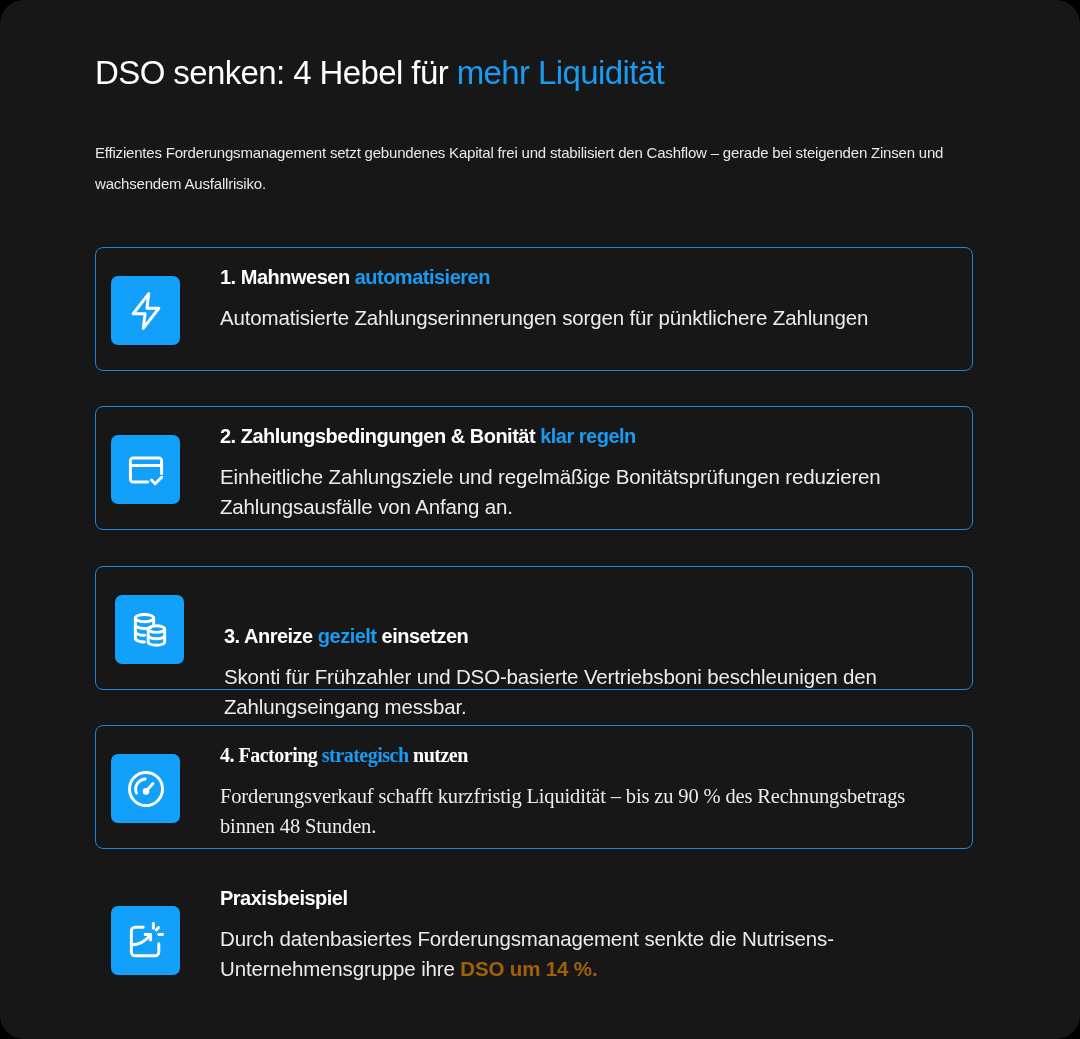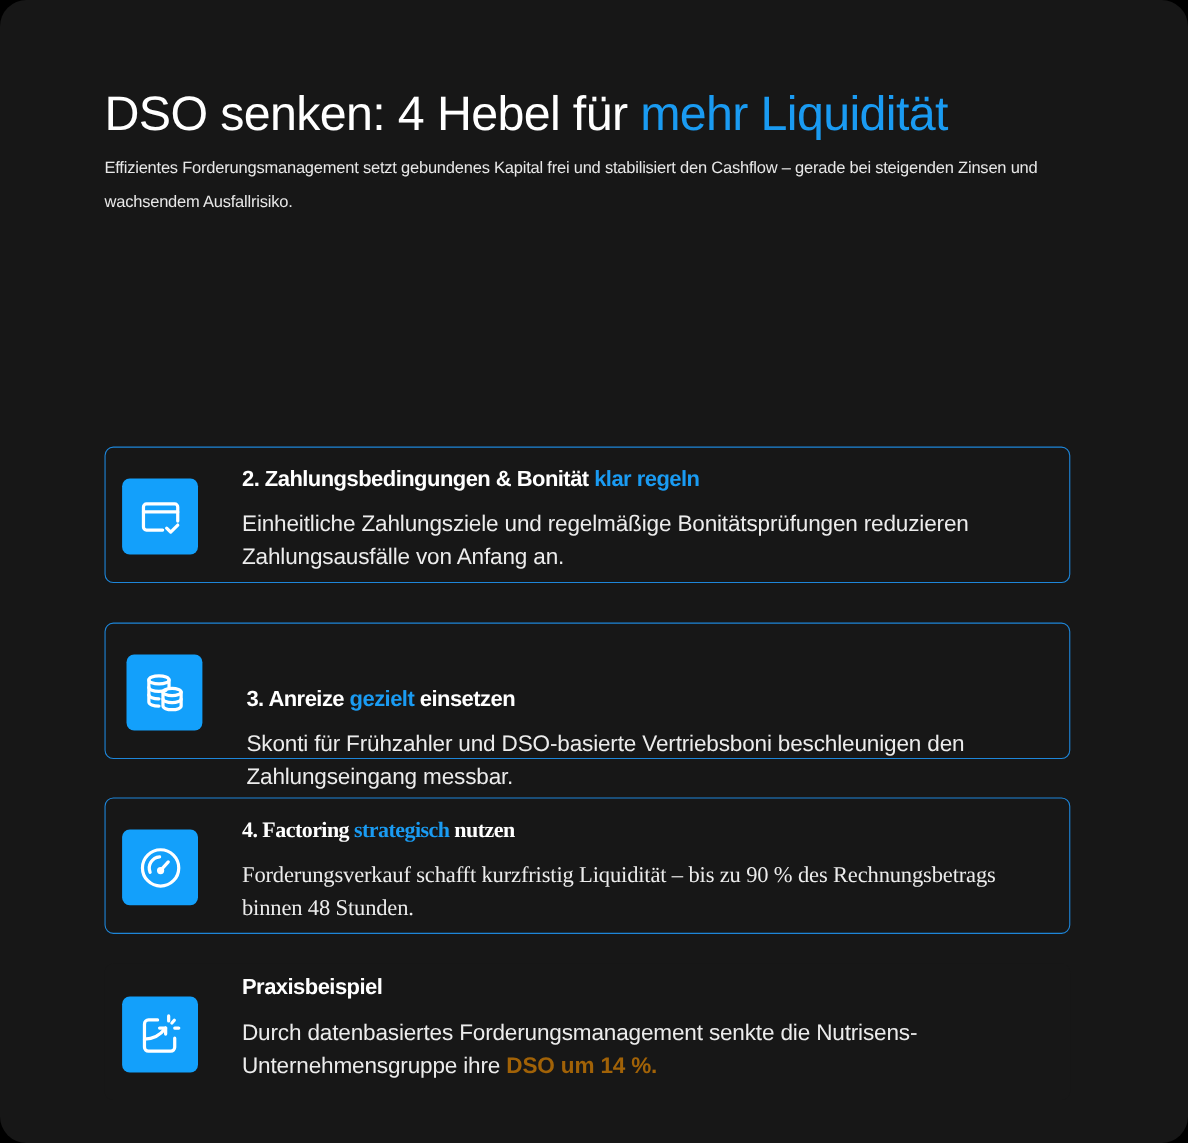--- a/index.html
+++ b/index.html
@@ -18,23 +18,23 @@
       width: 1080px;
       height: 1039px;
       background: #171717;
       border-radius: 24px;
       overflow: hidden;
       color: #f2f2f2;
     }
     .title {
       position: absolute;
       left: 95px;
-      top: 79px;
+      top: 54px;
       margin: 0;
-      font-size: 44px;
+      font-size: 33px;
       font-weight: 400;
       letter-spacing: -0.6px;
       color: #ffffff;
       white-space: nowrap;
     }
     .accent { color: #1a9bf2; }
     .intro {
       position: absolute;
       left: 95px;
       top: 137px;
@@ -103,20 +103,31 @@
   </style>
 </head>
 <body>
 
 <div class="frame">
 
   <h1 class="title"><span>DSO senken: 4 Hebel für </span><span class="accent">mehr Liquidität</span></h1>
 
   <p class="intro">Effizientes Forderungsmanagement setzt gebundenes Kapital frei und stabilisiert den Cashflow – gerade bei steigenden Zinsen und wachsendem Ausfallrisiko.</p>
 
+  <div class="card" style="top:247px;">
+    <div class="icon-tile">
+      <svg viewBox="0 0 24 24">
+          <path d="M13.5 2.5 L5 13.5 H11.5 L10.5 21.5 L19 10.5 H12.5 Z"></path>
+        </svg>
+    </div>
+    <div class="card-text">
+      <h2 class="card-title"><span>1. Mahnwesen </span><span class="accent">automatisieren</span><span></span></h2>
+      <p class="card-desc">Automatisierte Zahlungserinnerungen sorgen für pünktlichere Zahlungen</p>
+    </div>
+  </div>
 
   <div class="card" style="top:406px;">
     <div class="icon-tile">
       <svg viewBox="0 0 24 24">
         <path d="M13 18.5 H5 a1.5 1.5 0 0 1 -1.5 -1.5 V7 a1.5 1.5 0 0 1 1.5 -1.5 H19 a1.5 1.5 0 0 1 1.5 1.5 V14"></path>
         <path d="M3.5 9.5 H20.5"></path>
         <path d="M15 17.5 L17 19.5 L20.5 16"></path>
       </svg>
     </div>
     <div class="card-text">

